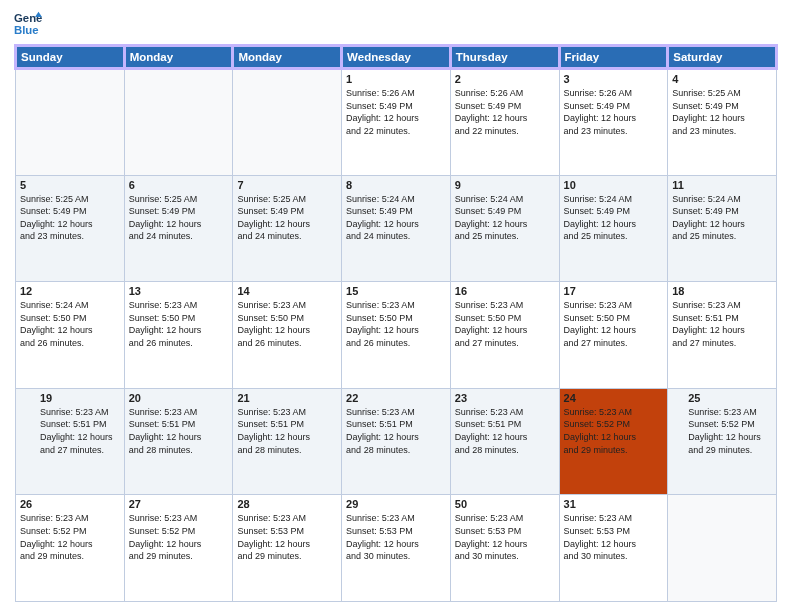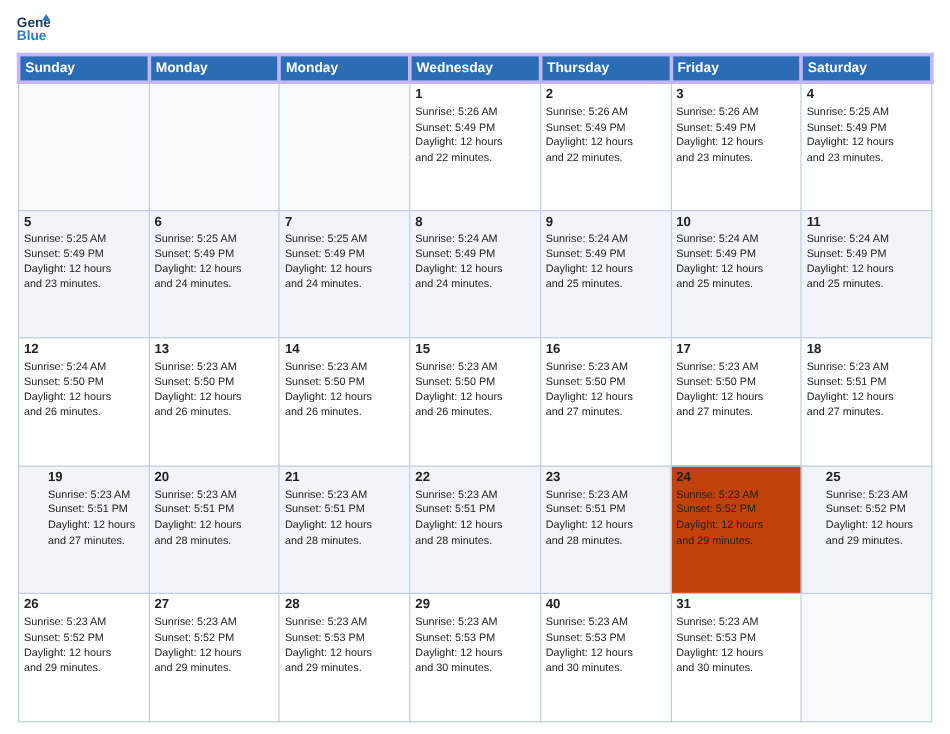--- a/index.html
+++ b/index.html
@@ -339,21 +339,21 @@
 and 29 minutes.</div>
           </td>
           <td>
             <span class="day-num">29</span>
             <div class="cell-text" style="white-space: pre-line;">Sunrise: 5:23 AM
 Sunset: 5:53 PM
 Daylight: 12 hours
 and 30 minutes.</div>
           </td>
           <td>
-            <span class="day-num">40</span>
+            <span class="day-num">50</span>
             <div class="cell-text" style="white-space: pre-line;">Sunrise: 5:23 AM
 Sunset: 5:53 PM
 Daylight: 12 hours
 and 30 minutes.</div>
           </td>
           <td>
             <span class="day-num">31</span>
             <div class="cell-text" style="white-space: pre-line;">Sunrise: 5:23 AM
 Sunset: 5:53 PM
 Daylight: 12 hours

